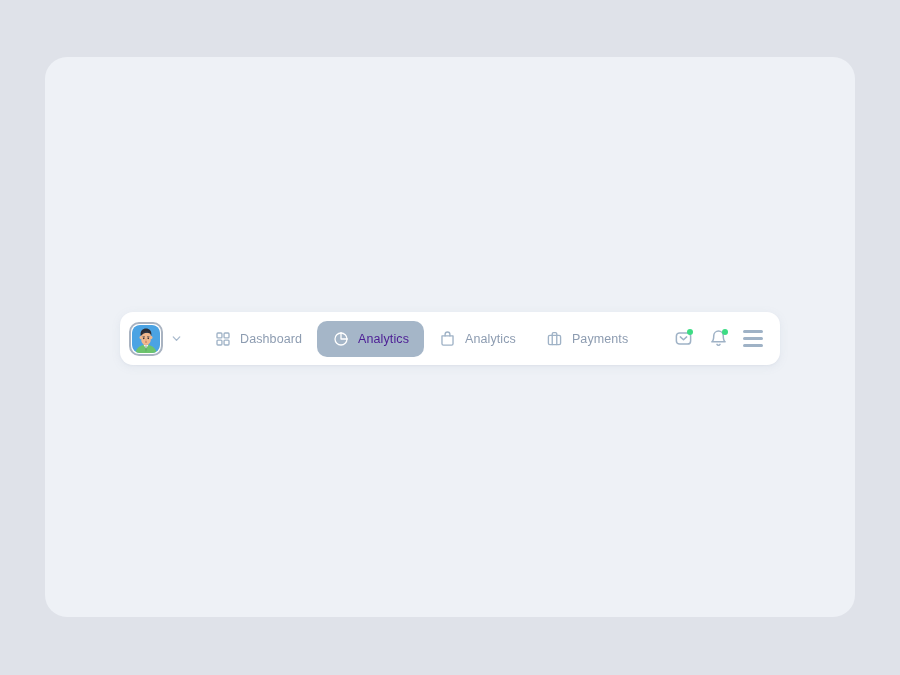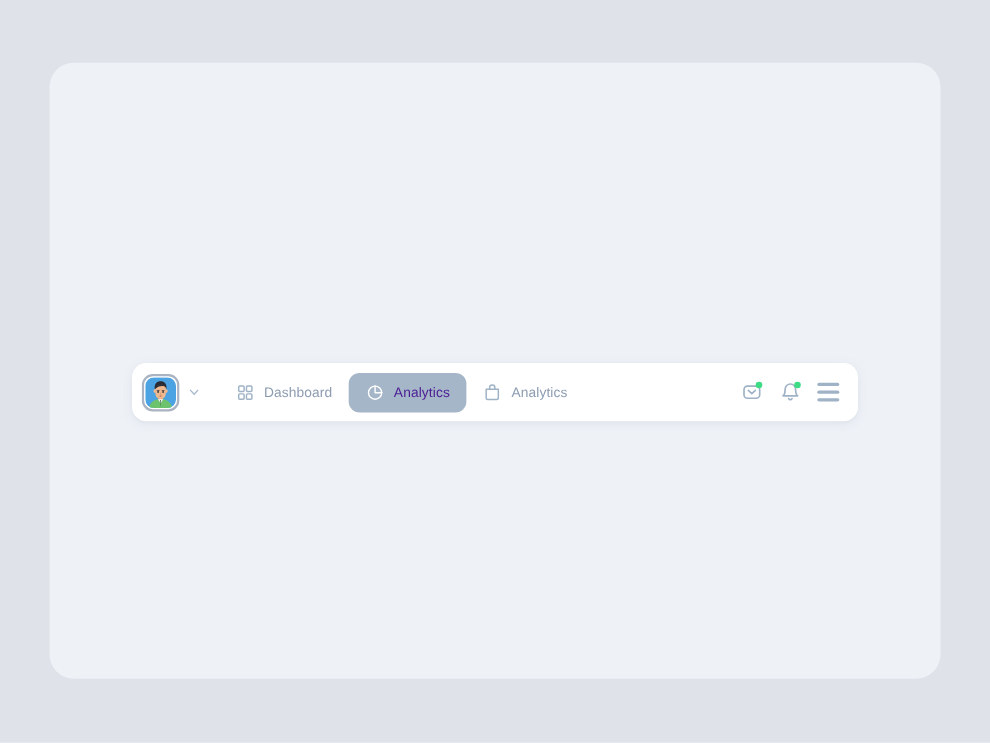--- a/index.html
+++ b/index.html
@@ -24,21 +24,21 @@
     width: 810px;
     height: 560px;
     background: #eef1f6;
     border-radius: 22px;
   }
 
   
   #navbar {
     position: absolute;
     left: 75px;          
-    top: 273px;          
+    top: 255px;          
     width: 660px;
     height: 53px;
     background: #ffffff;
     border-radius: 13px;
     box-shadow: 0 2px 10px rgba(120, 140, 170, 0.10),
                 0 1px 2px rgba(120, 140, 170, 0.06);
     display: flex;
     align-items: center;
     padding: 0 10px 0 9px;
   }
@@ -246,20 +246,31 @@
       <div class="nav-item">
         <span class="nav-ico">
           <svg width="17" height="17" viewBox="0 0 24 24" fill="none" stroke="#9fb2c6" stroke-width="1.9" stroke-linecap="round" stroke-linejoin="round">
             <path d="M4.2 8.4 h15.6 v11 a2 2 0 0 1 -2 2 H6.2 a2 2 0 0 1 -2 -2 Z"></path>
             <path d="M8.6 8.4 V6.2 a3.4 3.4 0 0 1 6.8 0 v2.2"></path>
           </svg>
         </span>
         <span class="nav-label">Analytics</span>
       </div>
 
+      <div class="nav-item">
+        <span class="nav-ico">
+          <svg width="17" height="17" viewBox="0 0 24 24" fill="none" stroke="#9fb2c6" stroke-width="1.9" stroke-linecap="round" stroke-linejoin="round">
+            <rect x="3.4" y="7.6" width="17.2" height="13" rx="2"></rect>
+            <path d="M8.8 7.6 V5.6 a1.8 1.8 0 0 1 1.8 -1.8 h2.8 a1.8 1.8 0 0 1 1.8 1.8 v2"></path>
+            <line x1="8.8" y1="7.6" x2="8.8" y2="20.6"></line>
+            <line x1="15.2" y1="7.6" x2="15.2" y2="20.6"></line>
+          </svg>
+        </span>
+        <span class="nav-label">Payments</span>
+      </div>
 
     </div>
 
     <div class="actions">
 
       <div class="action-btn">
         <svg width="19" height="19" viewBox="0 0 24 24" fill="none" stroke="#9fb2c6" stroke-width="1.9" stroke-linecap="round" stroke-linejoin="round">
           <rect x="3" y="5" width="18" height="14" rx="4"></rect>
           <polyline points="8 10 12 13.6 16 10"></polyline>
         </svg>

